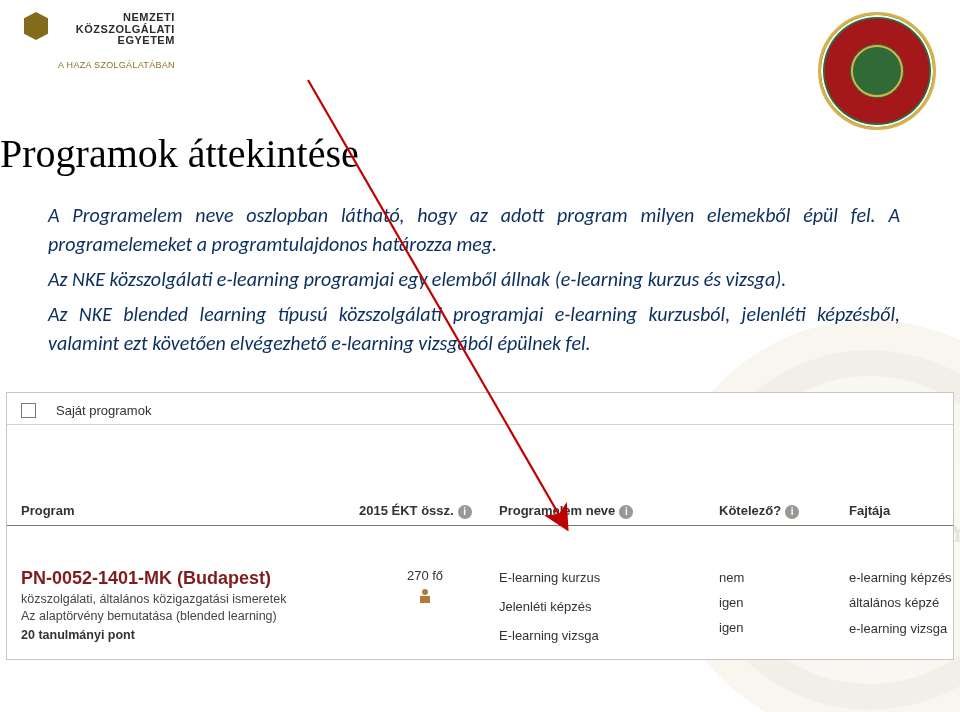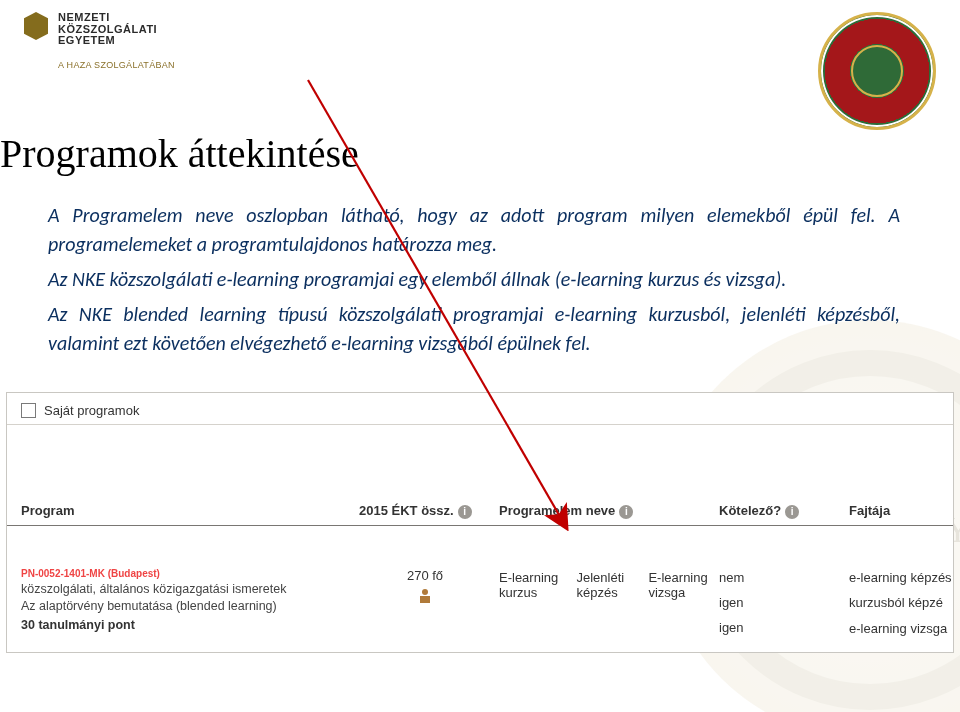--- a/index.html
+++ b/index.html
@@ -59,20 +59,21 @@
     width: 24px;
     height: 28px;
     background: #846c1d;
     clip-path: polygon(50% 0, 100% 22%, 100% 78%, 50% 100%, 0 78%, 0 22%);
   }
   .brand-text {
     display: flex;
     flex-direction: column;
     line-height: 1.05;
     font-family: Arial, Helvetica, sans-serif;
+    align-items: flex-end;
   }
   .brand-line {
     font-size: 11px;
     letter-spacing: 0.5px;
     color: #2b2b2b;
     font-weight: 700;
   }
   .brand-tag {
     font-size: 9px;
     color: #8a702a;
@@ -135,21 +136,21 @@
     background: #ffffff;
     font-family: Arial, Helvetica, sans-serif;
     font-size: 13px;
     color: #333;
     position: relative;
     z-index: 1;
   }
   .sa-top {
     display: flex;
     align-items: center;
-    gap: 8px;
+    gap: 20px;
     padding: 10px 14px 6px 14px;
     border-bottom: 1px solid #d5d2cc;
   }
   .checkbox {
     width: 13px;
     height: 13px;
     border: 1px solid #7a7a7a;
     background: #fff;
   }
   .sa-spacer { height: 36px; }
@@ -178,23 +179,23 @@
     font-weight: 700;
     align-items: center;
     justify-content: center;
     margin-left: 4px;
     font-style: normal;
   }
   .sa-body {
     padding: 10px 14px 16px 14px;
   }
   .program-title {
-    color: #ef4444;
+    color: #7f1d1d;
     font-weight: 700;
-    font-size: 10px;
+    font-size: 18px;
     margin-bottom: 2px;
   }
   .program-sub {
     color: #444;
     font-size: 12.5px;
     line-height: 1.4;
   }
   .points { font-weight: 700; font-size: 12.5px; margin-top: 2px;}
   .cap-col {
     display: flex;
@@ -216,20 +217,21 @@
   }
   .pedestal-icon::after {
     content: "";
     position: absolute;
     left: 5px; top: 0;
     width: 6px; height: 6px; border-radius: 50%;
     background: #b07a3a;
   }
   .elem-list {
     display: flex;
+    flex-direction: column;
     gap: 14px;
     padding-top: 2px;
     justify-content: space-between;
   }
   .kot-list, .faj-list {
     display: flex;
     flex-direction: column;
     gap: 10px;
     padding-top: 2px;
   }
@@ -295,36 +297,36 @@
     </div>
     <div class="cell">Fajtája</div>
   </div>
 
   <div class="sa-body">
     <div class="sa-row">
       <div class="cell">
         <div class="program-title">PN-0052-1401-MK (Budapest)</div>
         <div class="program-sub">közszolgálati, általános közigazgatási ismeretek</div>
         <div class="program-sub">Az alaptörvény bemutatása (blended learning)</div>
-        <div class="points">30 tanulmányi pont</div>
+        <div class="points">20 tanulmányi pont</div>
       </div>
       <div class="cell cap-col">
         <span>270 fő</span>
         <span class="pedestal-icon"></span>
       </div>
       <div class="cell elem-list">
         <span>E-learning kurzus</span>
         <span>Jelenléti képzés</span>
         <span>E-learning vizsga</span>
       </div>
       <div class="cell kot-list">
         <span>nem</span>
         <span>igen</span>
         <span>igen</span>
       </div>
       <div class="cell faj-list">
         <span class="line2">e-learning képzés</span>
-        <span class="line2">kurzusból képzé</span>
+        <span class="line2">általános képzé</span>
         <span class="line2">e-learning vizsga</span>
       </div>
     </div>
   </div>
 </div>
 
 </body></html>

